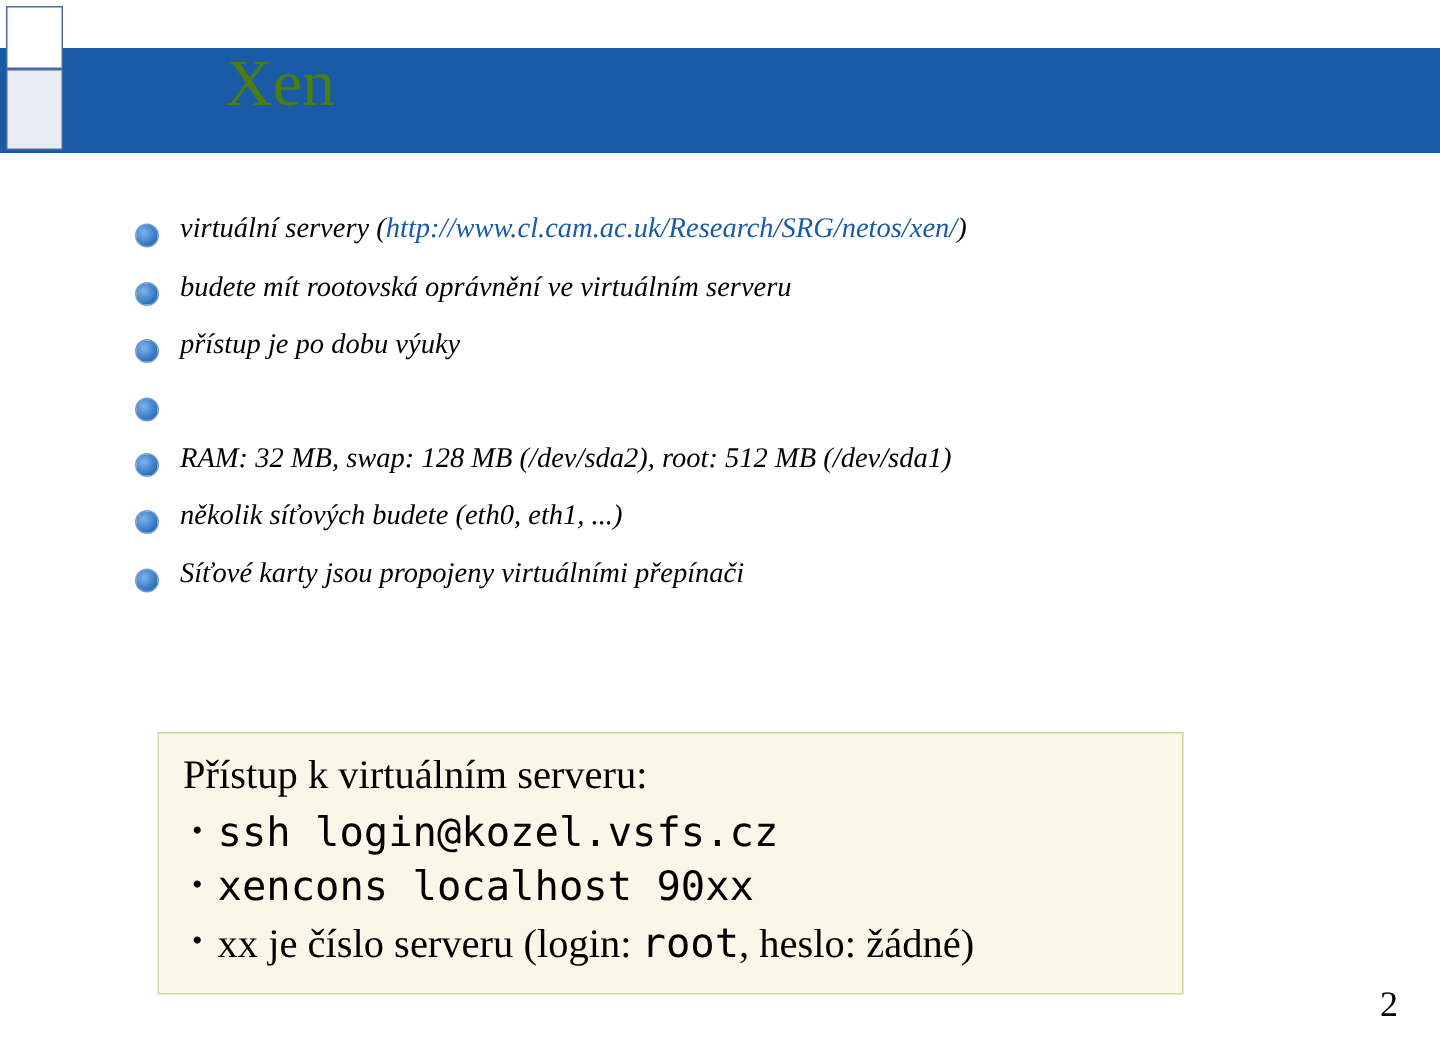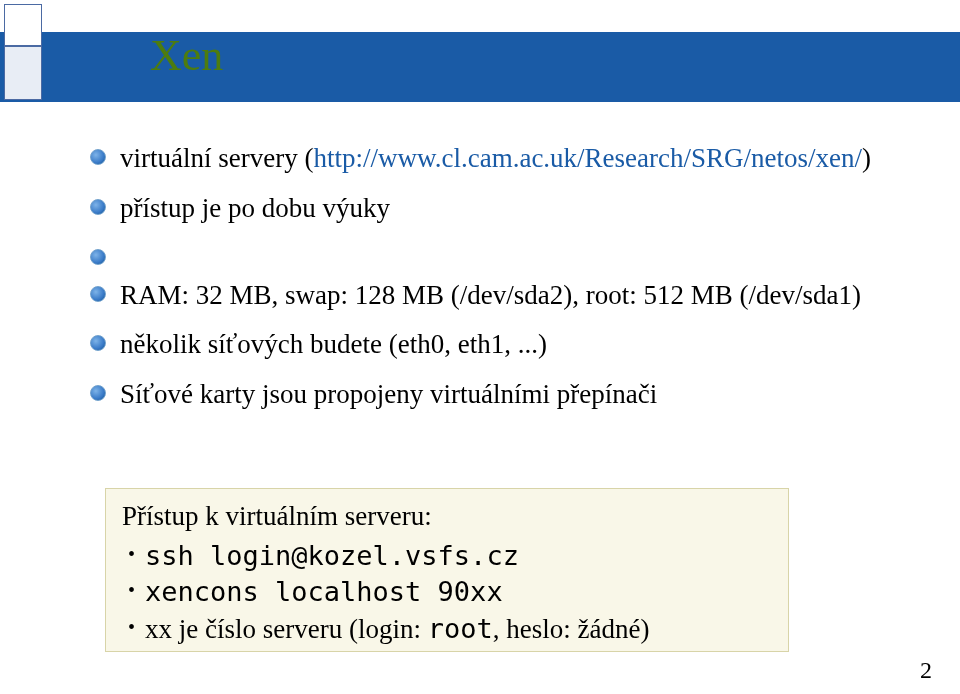--- a/index.html
+++ b/index.html
@@ -67,35 +67,36 @@
     flex-shrink: 0;
     width: 14px;
     height: 14px;
     border-radius: 50%;
     background: radial-gradient(circle at 35% 35%, #7db3e8 0%, #3a7bc8 60%, #14528e 100%);
     border: 1px solid #6fa0cc;
     margin-right: 14px;
     margin-top: 9px;
   }
   .bullet-text {
-    font-size: 27px;
+    font-size: 19px;
     line-height: 1.4;
     color: #000000;
+    font-style: italic;
   }
   .link-text {
     color: #1a5ba6;
   }
   .access-box {
     position: absolute;
     left: 105px;
     top: 488px;
     width: 650px;
     background: #f9f7e8;
     border: 1px solid #d8d4a8;
-    padding: 12px 16px 4px 16px;
+    padding: 12px 16px 14px 16px;
   }
   .access-title {
     font-size: 27px;
     margin-bottom: 6px;
   }
   .access-line {
     display: flex;
     align-items: flex-start;
     font-size: 27px;
     line-height: 1.35;
@@ -132,20 +133,24 @@
 
 <div class="content">
   <div class="bullet-row">
     <div class="bullet-dot"></div>
     <div class="bullet-text">
       <span>virtuální servery (</span><span class="link-text">http://www.cl.cam.ac.uk/Research/SRG/netos/xen/</span><span>)</span>
     </div>
   </div>
   <div class="bullet-row">
     <div class="bullet-dot"></div>
+    <div class="bullet-text">budete mít rootovská oprávnění ve virtuálním serveru</div>
+  </div>
+  <div class="bullet-row">
+    <div class="bullet-dot"></div>
     <div class="bullet-text">přístup je po dobu výuky</div>
   </div>
   <div class="bullet-row">
     <div class="bullet-dot"></div>
   </div>
   <div class="bullet-row">
     <div class="bullet-dot"></div>
     <div class="bullet-text">RAM: 32 MB, swap: 128 MB (/dev/sda2), root: 512 MB (/dev/sda1)</div>
   </div>
   <div class="bullet-row">

